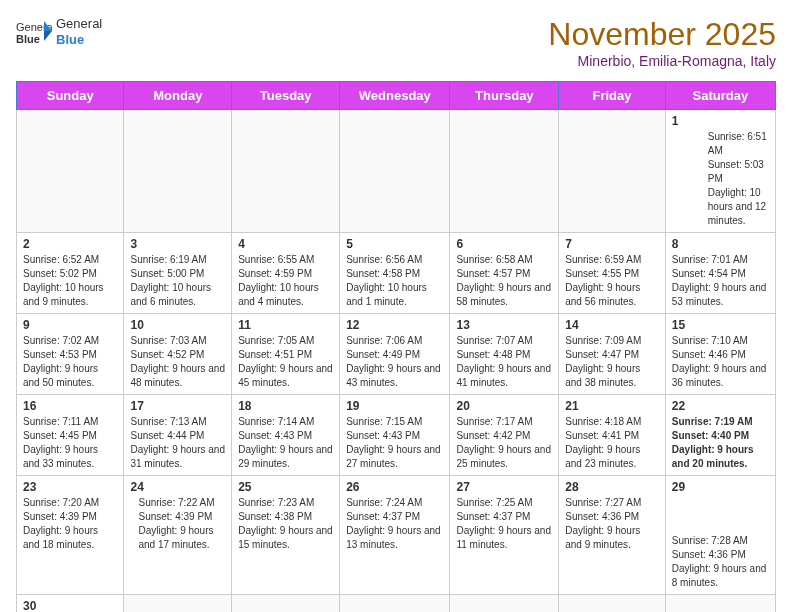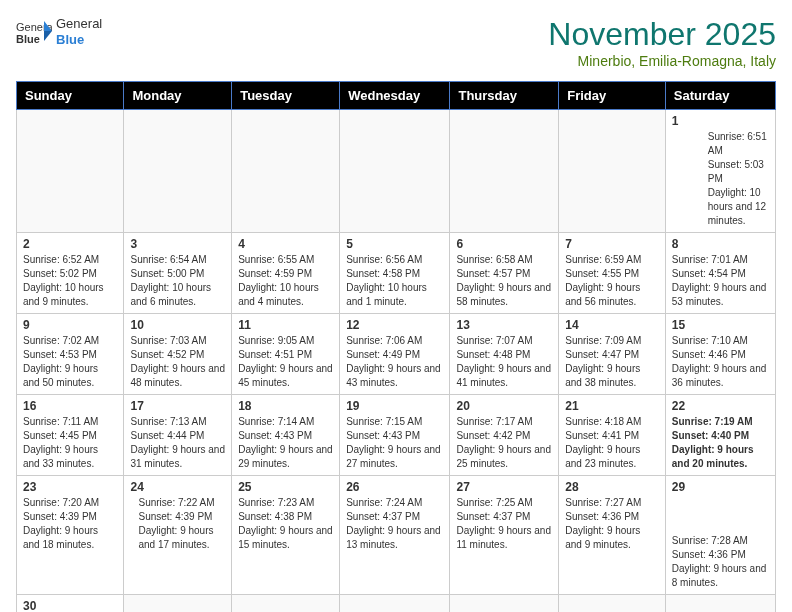--- a/index.html
+++ b/index.html
@@ -24,38 +24,38 @@
     .logo-icon {
       width: 36px;
       height: 30px;
     }
     .title-area {
       text-align: right;
     }
     .month-title {
       font-size: 32px;
       font-weight: normal;
-      color: #0f766e;
+      color: #a16207;
     }
     .subtitle {
       font-size: 14px;
-      color: #4d7c0f;
+      color: #701a75;
     }
     .calendar {
       width: 100%;
       border-collapse: collapse;
       border: 1px solid #ccc;
     }
     .calendar th {
-      background-color: #000000;
+      background-color: #d946ef;
       color: #fff;
       font-size: 13px;
       font-weight: bold;
       padding: 6px 8px;
-      text-align: left;
+      text-align: center;
       border: 1px solid #4a7ac9;
     }
     .calendar td {
       border: 1px solid #ccc;
       vertical-align: top;
       padding: 4px 6px;
       width: 113px;
       min-height: 70px;
       font-size: 10.5px;
       color: #333;
@@ -127,21 +127,21 @@
       </tr>
       <tr>
         <td>
           <span class="day-number">2</span>
           <div class="day-info" style="white-space: pre-line;">Sunrise: 6:52 AM
 Sunset: 5:02 PM
 Daylight: 10 hours and 9 minutes.</div>
         </td>
         <td>
           <span class="day-number">3</span>
-          <div class="day-info" style="white-space: pre-line;">Sunrise: 6:54 AM
+          <div class="day-info" style="white-space: pre-line;">Sunrise: 6:19 AM
 Sunset: 5:00 PM
 Daylight: 10 hours and 6 minutes.</div>
         </td>
         <td>
           <span class="day-number">4</span>
           <div class="day-info" style="white-space: pre-line;">Sunrise: 6:55 AM
 Sunset: 4:59 PM
 Daylight: 10 hours and 4 minutes.</div>
         </td>
         <td>
@@ -177,21 +177,21 @@
 Daylight: 9 hours and 50 minutes.</div>
         </td>
         <td>
           <span class="day-number">10</span>
           <div class="day-info" style="white-space: pre-line;">Sunrise: 7:03 AM
 Sunset: 4:52 PM
 Daylight: 9 hours and 48 minutes.</div>
         </td>
         <td>
           <span class="day-number">11</span>
-          <div class="day-info" style="white-space: pre-line;">Sunrise: 9:05 AM
+          <div class="day-info" style="white-space: pre-line;">Sunrise: 7:05 AM
 Sunset: 4:51 PM
 Daylight: 9 hours and 45 minutes.</div>
         </td>
         <td>
           <span class="day-number">12</span>
           <div class="day-info" style="white-space: pre-line;">Sunrise: 7:06 AM
 Sunset: 4:49 PM
 Daylight: 9 hours and 43 minutes.</div>
         </td>
         <td>

